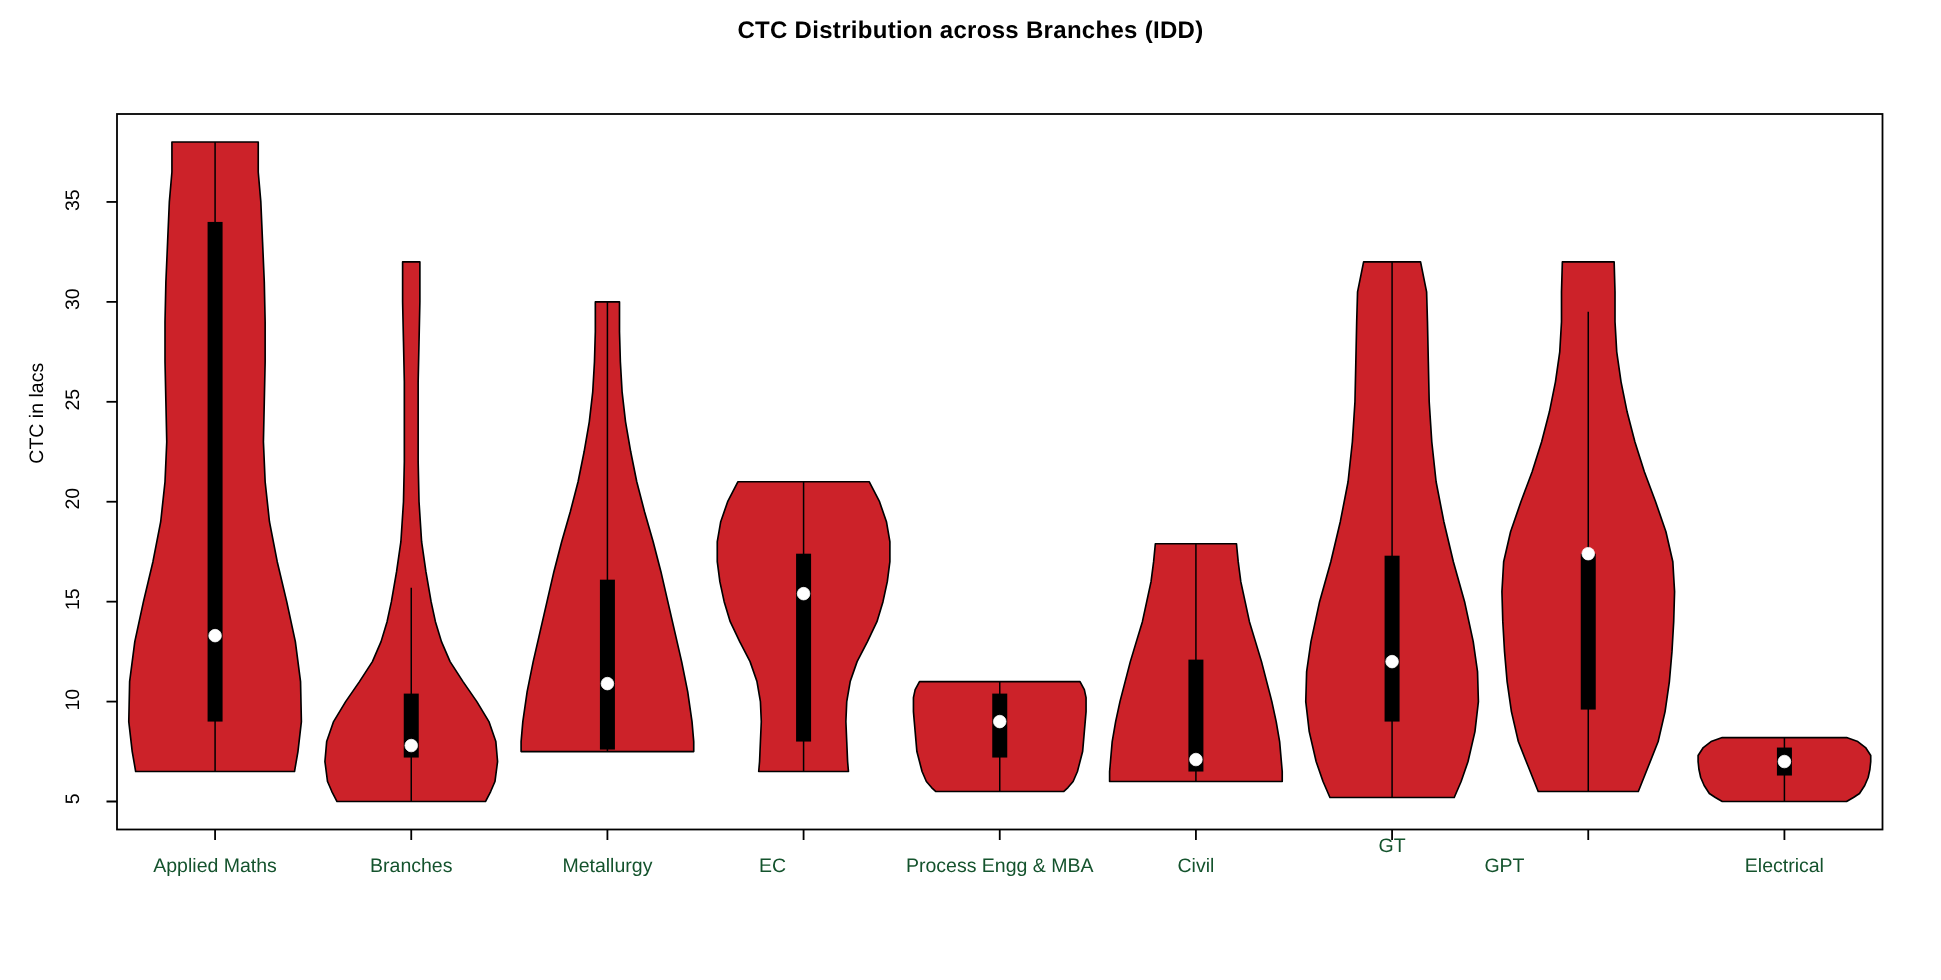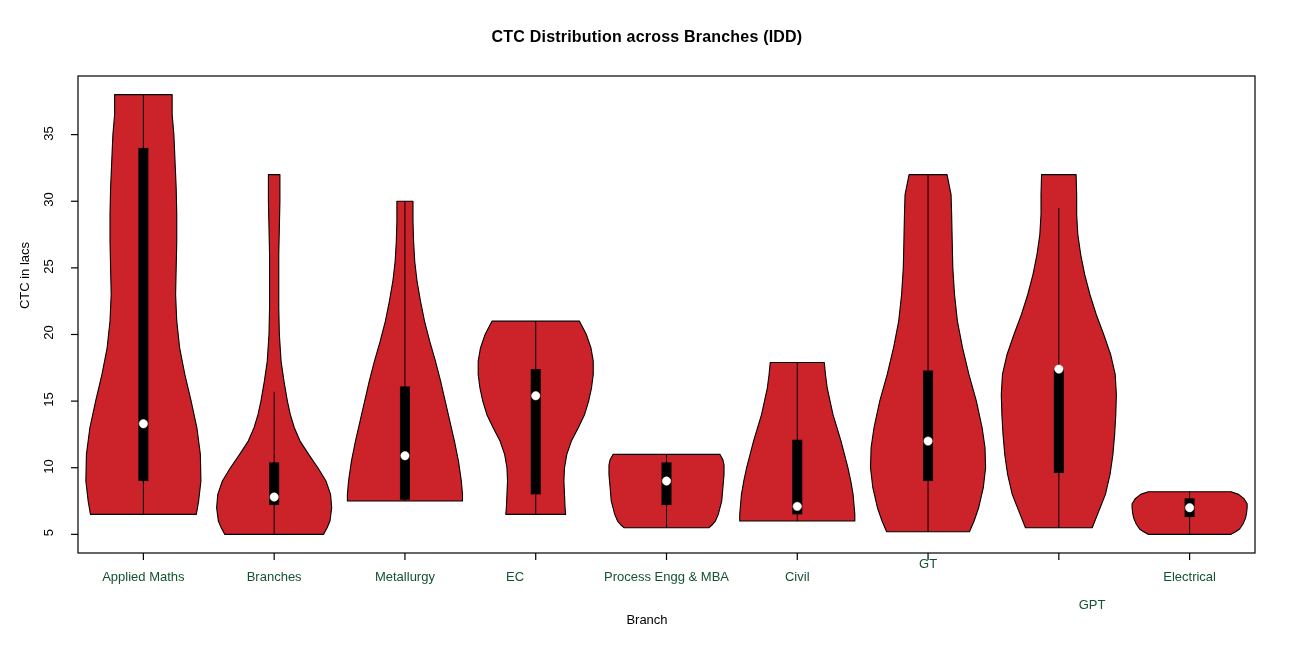--- a/index.html
+++ b/index.html
@@ -13,21 +13,21 @@
     font-family: "Liberation Sans", sans-serif;
     overflow: hidden;
   }
   #chart-root {
     position: relative;
     width: 1294px;
     height: 653px;
   }
   #plot-title {
     position: absolute;
-    top: 28px;
+    top: 12px;
     left: 0;
     width: 1294px;
     text-align: center;
     font-size: 16px;
     font-weight: bold;
     color: #000000;
     letter-spacing: 0.2px;
   }
   #y-axis-title {
     position: absolute;
@@ -74,21 +74,20 @@
 </style>
 </head>
 <body>
 
 <div id="chart-root">
 
   <div id="plot-title">CTC Distribution across Branches (IDD)</div>
 
   <div id="y-axis-title">CTC in lacs</div>
 
-  <div id="x-axis-title">Branch</div>
 
   <svg id="svg-canvas" width="1294" height="653">
     <g id="violins-layer">
         <g>
           <path d="M 172.16 94.65 L 172.16 114.64 L 173.89 134.63 L 175.04 161.27 L 176.19 187.92 L 176.76 214.57 L 176.76 241.22 L 176.19 267.87 L 175.61 294.51 L 176.76 321.16 L 179.64 347.81 L 184.82 374.46 L 191.15 401.11 L 196.90 427.75 L 200.36 454.40 L 200.93 481.05 L 198.63 501.04 L 196.33 514.36 L 90.45 514.36 L 88.15 501.04 L 85.85 481.05 L 86.42 454.40 L 89.87 427.75 L 95.63 401.11 L 101.96 374.46 L 107.14 347.81 L 110.01 321.16 L 111.17 294.51 L 110.59 267.87 L 110.01 241.22 L 110.01 214.57 L 110.59 187.92 L 111.74 161.27 L 112.89 134.63 L 114.62 114.64 L 114.62 94.65 Z" fill="#CC2229" stroke="#000000" stroke-width="1.1" stroke-linejoin="round"></path>
           <line x1="143.38888888888889" x2="143.38888888888889" y1="94.65363128491623" y2="514.3603351955308" stroke="#000000" stroke-width="1"></line>
           <rect x="138.38888888888889" y="147.94972067039106" width="10" height="333.1005586592179" fill="#000000"></rect>
           <circle cx="143.38888888888889" cy="423.75698324022346" r="4.2" fill="#FFFFFF" stroke="#FFFFFF" stroke-width="0.5"></circle>
         </g>
         <g>
@@ -171,17 +170,17 @@
       <div class="ytick-label" style="left: 31px; top: 125.626px;">35</div>
     </div>
   <div id="xtick-labels">
       <div class="xtick-label" style="left: 143.389px; top: 569px;">Applied Maths</div>
       <div class="xtick-label" style="left: 274.167px; top: 569px;">Branches</div>
       <div class="xtick-label" style="left: 404.944px; top: 569px;">Metallurgy</div>
       <div class="xtick-label" style="left: 515px; top: 569px;">EC</div>
       <div class="xtick-label" style="left: 666.5px; top: 569px;">Process Engg &amp; MBA</div>
       <div class="xtick-label" style="left: 797.278px; top: 569px;">Civil</div>
       <div class="xtick-label" style="left: 928.056px; top: 556px;">GT</div>
-      <div class="xtick-label" style="left: 1092px; top: 569px; margin-top: 28px;">GPT</div>
+      <div class="xtick-label" style="left: 1003px; top: 569px;">GPT</div>
       <div class="xtick-label" style="left: 1189.61px; top: 569px;">Electrical</div>
     </div>
 
 </div>
 
 </body></html>

